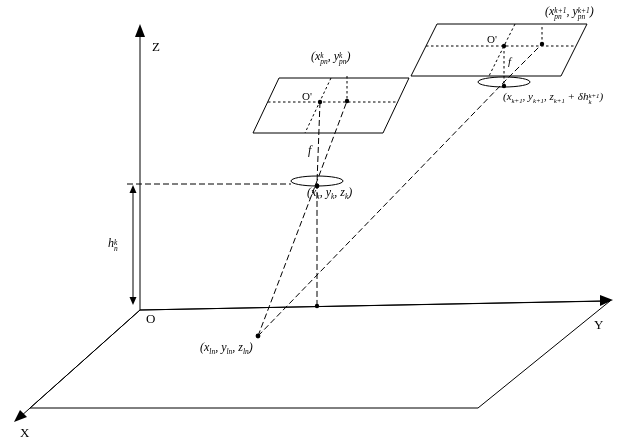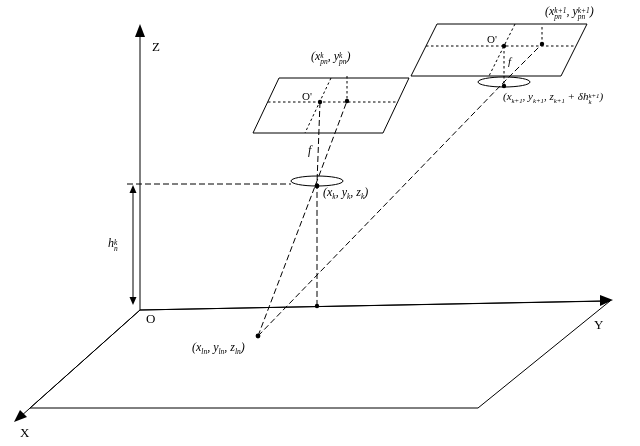--- a/index.html
+++ b/index.html
@@ -89,29 +89,29 @@
   <div class="lbl" style="left:545px;top:5px">
     <span class="rm">(</span><span class="it">x</span><span class="stk"><span>k+1</span><span>pn</span></span><span class="rm">, </span><span class="it">y</span><span class="stk"><span>k+1</span><span>pn</span></span><span class="rm">)</span>
   </div>
 
   <div class="lbl small" style="left:302px;top:90px;font-style:normal">O'</div>
   <div class="lbl small" style="left:487px;top:33px;font-style:normal">O'</div>
 
   <div class="lbl it" style="left:308px;top:144px">f</div>
   <div class="lbl it small" style="left:508px;top:55px">f</div>
 
-  <div class="lbl" style="left:323px;top:186px">
+  <div class="lbl" style="left:307px;top:186px">
     <span class="rm">(</span><span class="it">x</span><sub>k</sub><span class="rm">, </span><span class="it">y</span><sub>k</sub><span class="rm">, </span><span class="it">z</span><sub>k</sub><span class="rm">)</span>
   </div>
 
   <div class="lbl small" style="left:503px;top:90px">
     <span class="rm">(</span><span class="it">x</span><sub>k+1</sub><span class="rm">, </span><span class="it">y</span><sub>k+1</sub><span class="rm">, </span><span class="it">z</span><sub>k+1</sub><span class="rm"> + </span><span class="it">δh</span><span class="stk"><span>k+1</span><span>k</span></span><span class="rm">)</span>
   </div>
 
-  <div class="lbl" style="left:192px;top:341px">
+  <div class="lbl" style="left:200px;top:341px">
     <span class="rm">(</span><span class="it">x</span><sub>ln</sub><span class="rm">, </span><span class="it">y</span><sub>ln</sub><span class="rm">, </span><span class="it">z</span><sub>ln</sub><span class="rm">)</span>
   </div>
 
   <div class="lbl" style="left:108px;top:237px">
     <span class="it">h</span><span class="stk"><span>k</span><span>n</span></span>
   </div>
 
 </div>
 
 </body></html>

